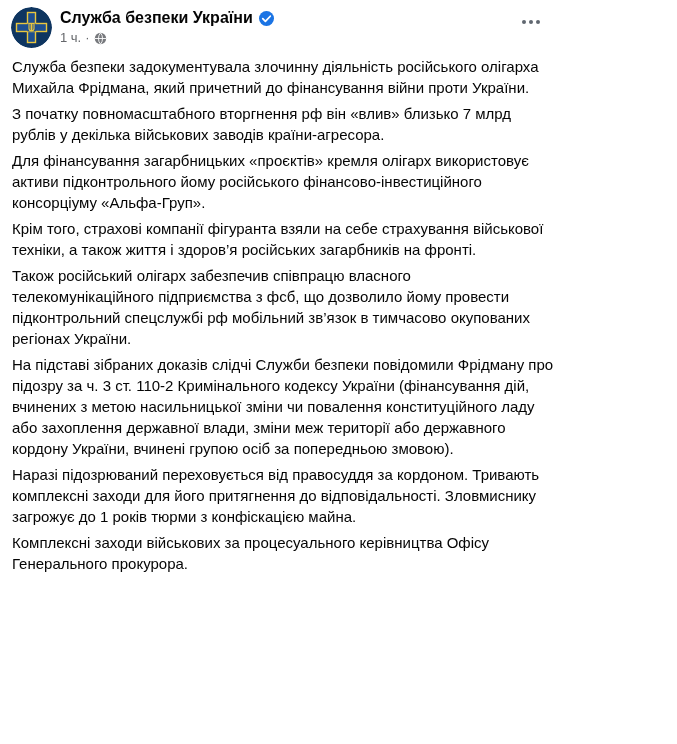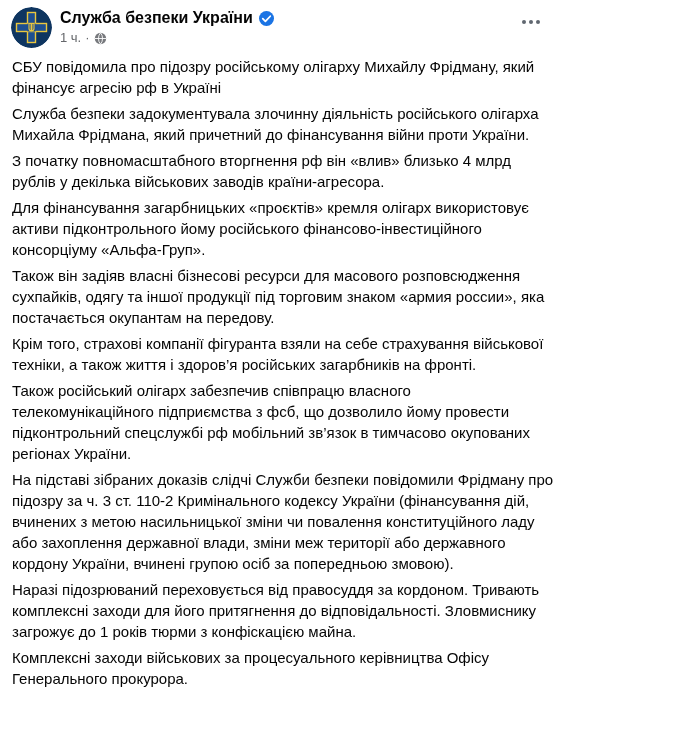--- a/index.html
+++ b/index.html
@@ -134,25 +134,23 @@
     </div>
 
     <div class="more-btn" title="">
       <i></i>
       <i></i>
       <i></i>
     </div>
   </div>
 
   <div class="post-body">
-    <p>СБУ повідомила про підозру російському олігарху Михайлу Фрідману, який фінансує агресію рф в Україні</p>
     <p>Служба безпеки задокументувала злочинну діяльність російського олігарха Михайла Фрідмана, який причетний до фінансування війни проти України.</p>
-    <p>З початку повномасштабного вторгнення рф він «влив» близько 4 млрд рублів у декілька військових заводів країни-агресора.</p>
+    <p>З початку повномасштабного вторгнення рф він «влив» близько 7 млрд рублів у декілька військових заводів країни-агресора.</p>
     <p>Для фінансування загарбницьких «проєктів» кремля олігарх використовує активи підконтрольного йому російського фінансово-інвестиційного консорціуму «Альфа-Груп».</p>
-    <p>Також він задіяв власні бізнесові ресурси для масового розповсюдження сухпайків, одягу та іншої продукції під торговим знаком «армия россии», яка постачається окупантам на передову.</p>
     <p>Крім того, страхові компанії фігуранта взяли на себе страхування військової техніки, а також життя і здоров’я російських загарбників на фронті.</p>
     <p>Також російський олігарх забезпечив співпрацю власного телекомунікаційного підприємства з фсб, що дозволило йому провести підконтрольний спецслужбі рф мобільний зв’язок в тимчасово окупованих регіонах України.</p>
     <p>На підставі зібраних доказів слідчі Служби безпеки повідомили Фрідману про підозру за ч. 3 ст. 110-2 Кримінального кодексу України (фінансування дій, вчинених з метою насильницької зміни чи повалення конституційного ладу або захоплення державної влади, зміни меж території або державного кордону України, вчинені групою осіб за попередньою змовою).</p>
     <p>Наразі підозрюваний переховується від правосуддя за кордоном. Тривають комплексні заходи для його притягнення до відповідальності. Зловмиснику загрожує до 1 років тюрми з конфіскацією майна.</p>
     <p>Комплексні заходи військових за процесуального керівництва Офісу Генерального прокурора.</p>
   </div>
 
 </div>
 
 </body></html>

